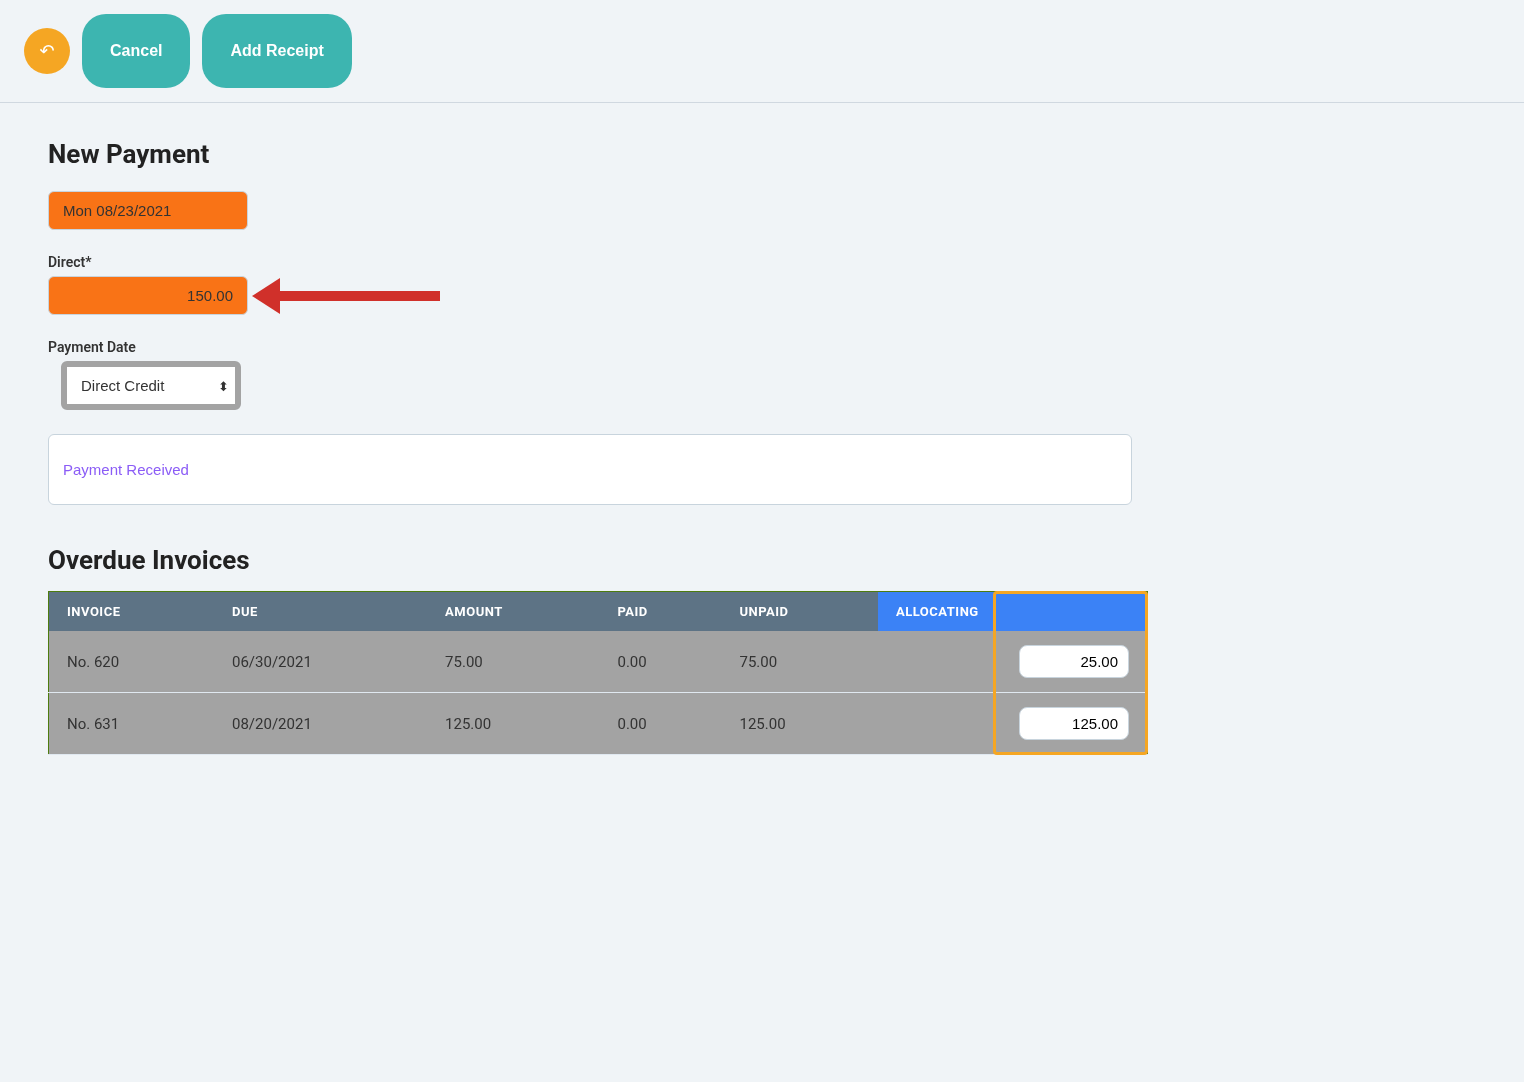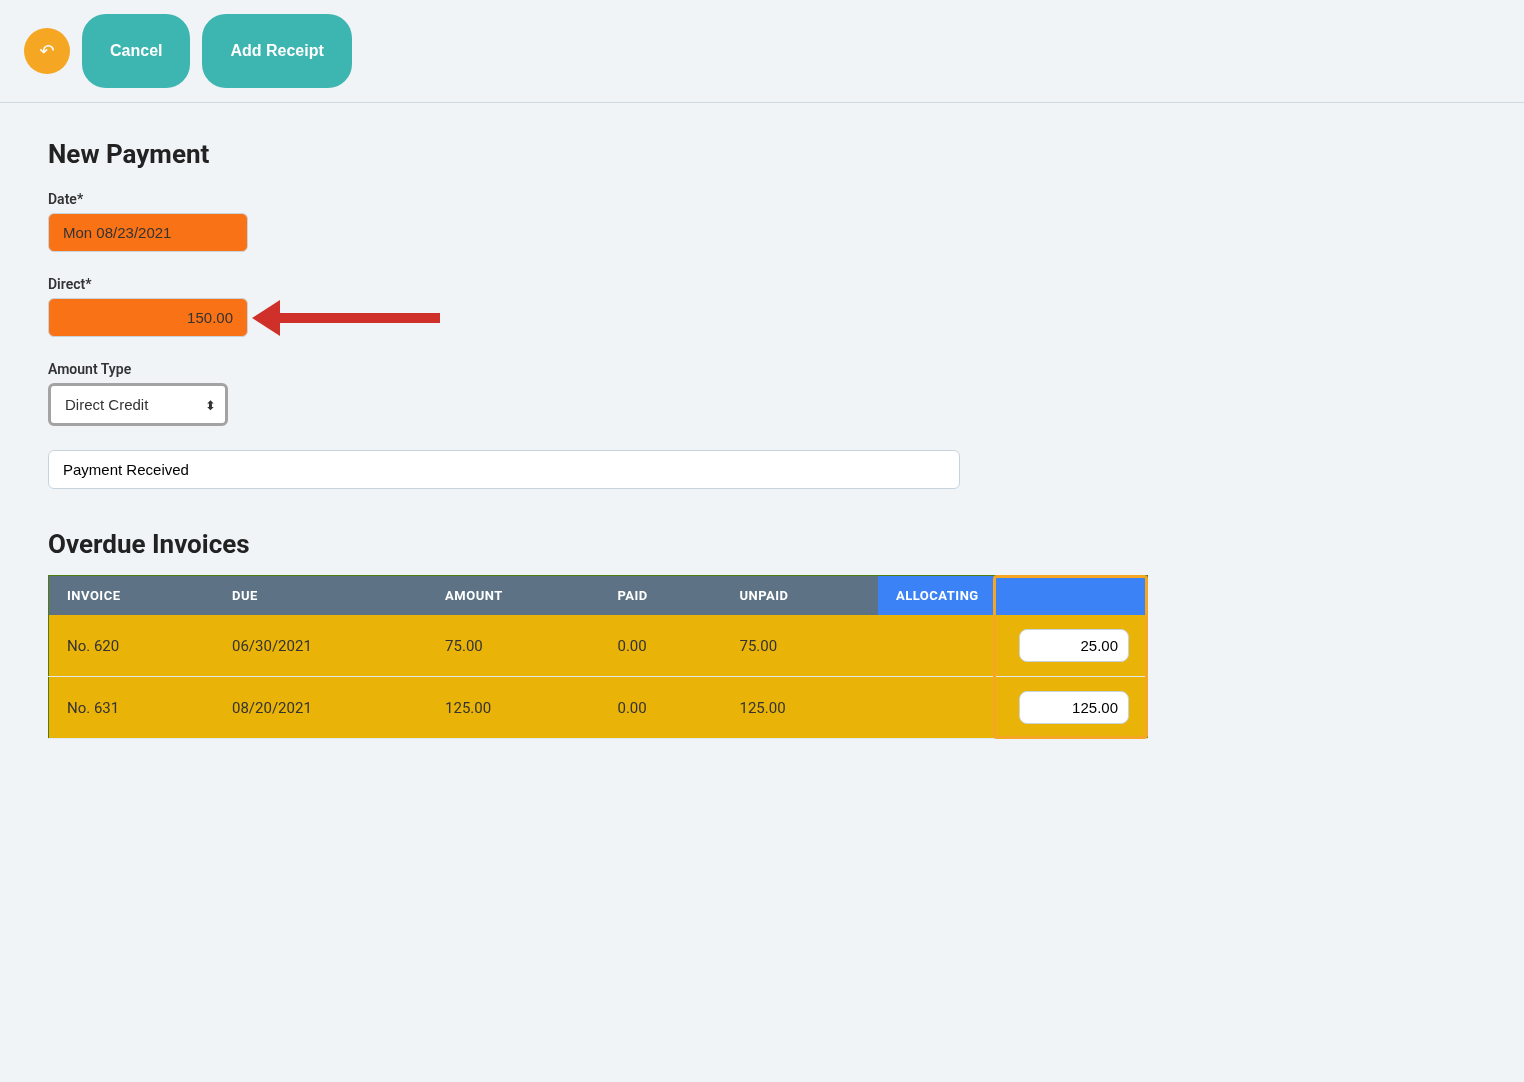--- a/index.html
+++ b/index.html
@@ -108,54 +108,55 @@
     .arrow-head {
       width: 0;
       height: 0;
       border-top: 18px solid transparent;
       border-bottom: 18px solid transparent;
       border-right: 28px solid #d0302a;
     }
 
     .select-input {
       background: white;
-      border: 3px solid #a3a3a3;
+      border: 6px solid #a3a3a3;
       border-radius: 6px;
       padding: 10px 14px;
       font-size: 15px;
       color: #333;
       appearance: none;
       -webkit-appearance: none;
       width: 180px;
       cursor: pointer;
       outline: none;
+      margin-left: 13px;
     }
 
     .select-wrapper {
       position: relative;
       display: inline-block;
     }
 
     .select-arrow {
       position: absolute;
       right: 12px;
       top: 50%;
       transform: translateY(-50%);
       pointer-events: none;
       font-size: 13px;
       color: #333;
     }
 
     .details-input {
-      width: 912px;
+      width: 1084px;
       border: 1px solid #c8d4dd;
       border-radius: 6px;
-      padding: 10px 14px;
-      font-size: 15px;
-      color: #000000;
+      padding: 26px 14px;
+      font-size: 15px;
+      color: #8b5cf6;
       outline: none;
       background: white;
     }
 
     .form-group {
       margin-bottom: 24px;
     }
 
     
     .table-section {
@@ -182,21 +183,21 @@
 
     .invoices-table thead th {
       padding: 12px 18px;
       font-size: 13px;
       font-weight: 700;
       text-align: left;
       letter-spacing: 0.5px;
     }
 
     .invoices-table tbody tr {
-      background: #eab308;
+      background: #a3a3a3;
       border-bottom: 1px solid #e0e8f0;
     }
 
     .invoices-table tbody td {
       padding: 14px 18px;
       font-size: 15px;
       color: #333;
     }
 
     .allocating-cell {
@@ -245,38 +246,37 @@
   </button>
   <button class="top-btn">Cancel</button>
   <button class="top-btn">Add Receipt</button>
 </div>
 
 <div class="main-content">
 
   <div class="section-title">New Payment</div>
 
   <div class="form-group">
-    <div class="field-label">Date*</div>
     <input class="text-input date-input" type="text" value="Mon 08/23/2021" style="">
   </div>
 
   <div class="form-group">
     <div class="field-label">Direct*</div>
     <div class="amount-wrapper">
       <input class="text-input amount-input" type="text" value="150.00" style="">
 
       <div class="red-arrow">
         <div class="arrow-head"></div>
         <div class="arrow-shaft"></div>
       </div>
     </div>
   </div>
 
   <div class="form-group">
-    <div class="field-label">Amount Type</div>
+    <div class="field-label">Payment Date</div>
     <div class="select-wrapper">
       <select class="select-input">
         <option>Direct Credit</option>
         <option>Cash</option>
         <option>Check</option>
         <option>Credit Card</option>
       </select>
       <span class="select-arrow">⬍</span>
     </div>
   </div>

